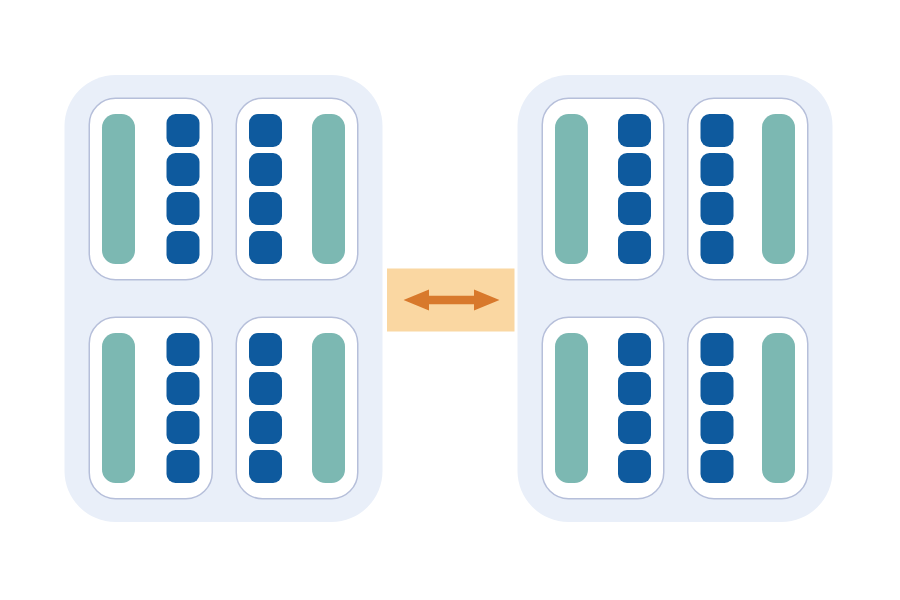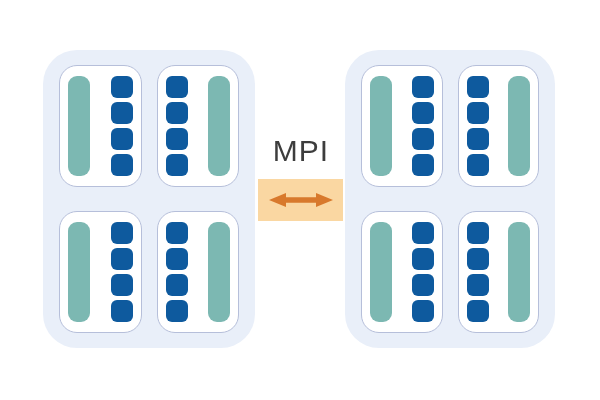--- a/index.html
+++ b/index.html
@@ -124,21 +124,20 @@
         <div class="bar"></div>
         <div class="cores">
           <div class="core"></div>
           <div class="core"></div>
           <div class="core"></div>
           <div class="core"></div>
         </div>
       </div>
     </div>
 
-  <div class="mpi-label">MPI</div>
 
   <div class="link-box">
     <svg width="64" height="16" viewBox="0 0 64 16">
       <path class="arrow-path" d="M0 8 L17 1 L17 5.2 L47 5.2 L47 1 L64 8 L47 15 L47 10.8 L17 10.8 L17 15 Z" fill="#d8792c"></path>
     </svg>
   </div>
 
   <div class="node right">
       <div class="socket">
         <div class="bar"></div>

